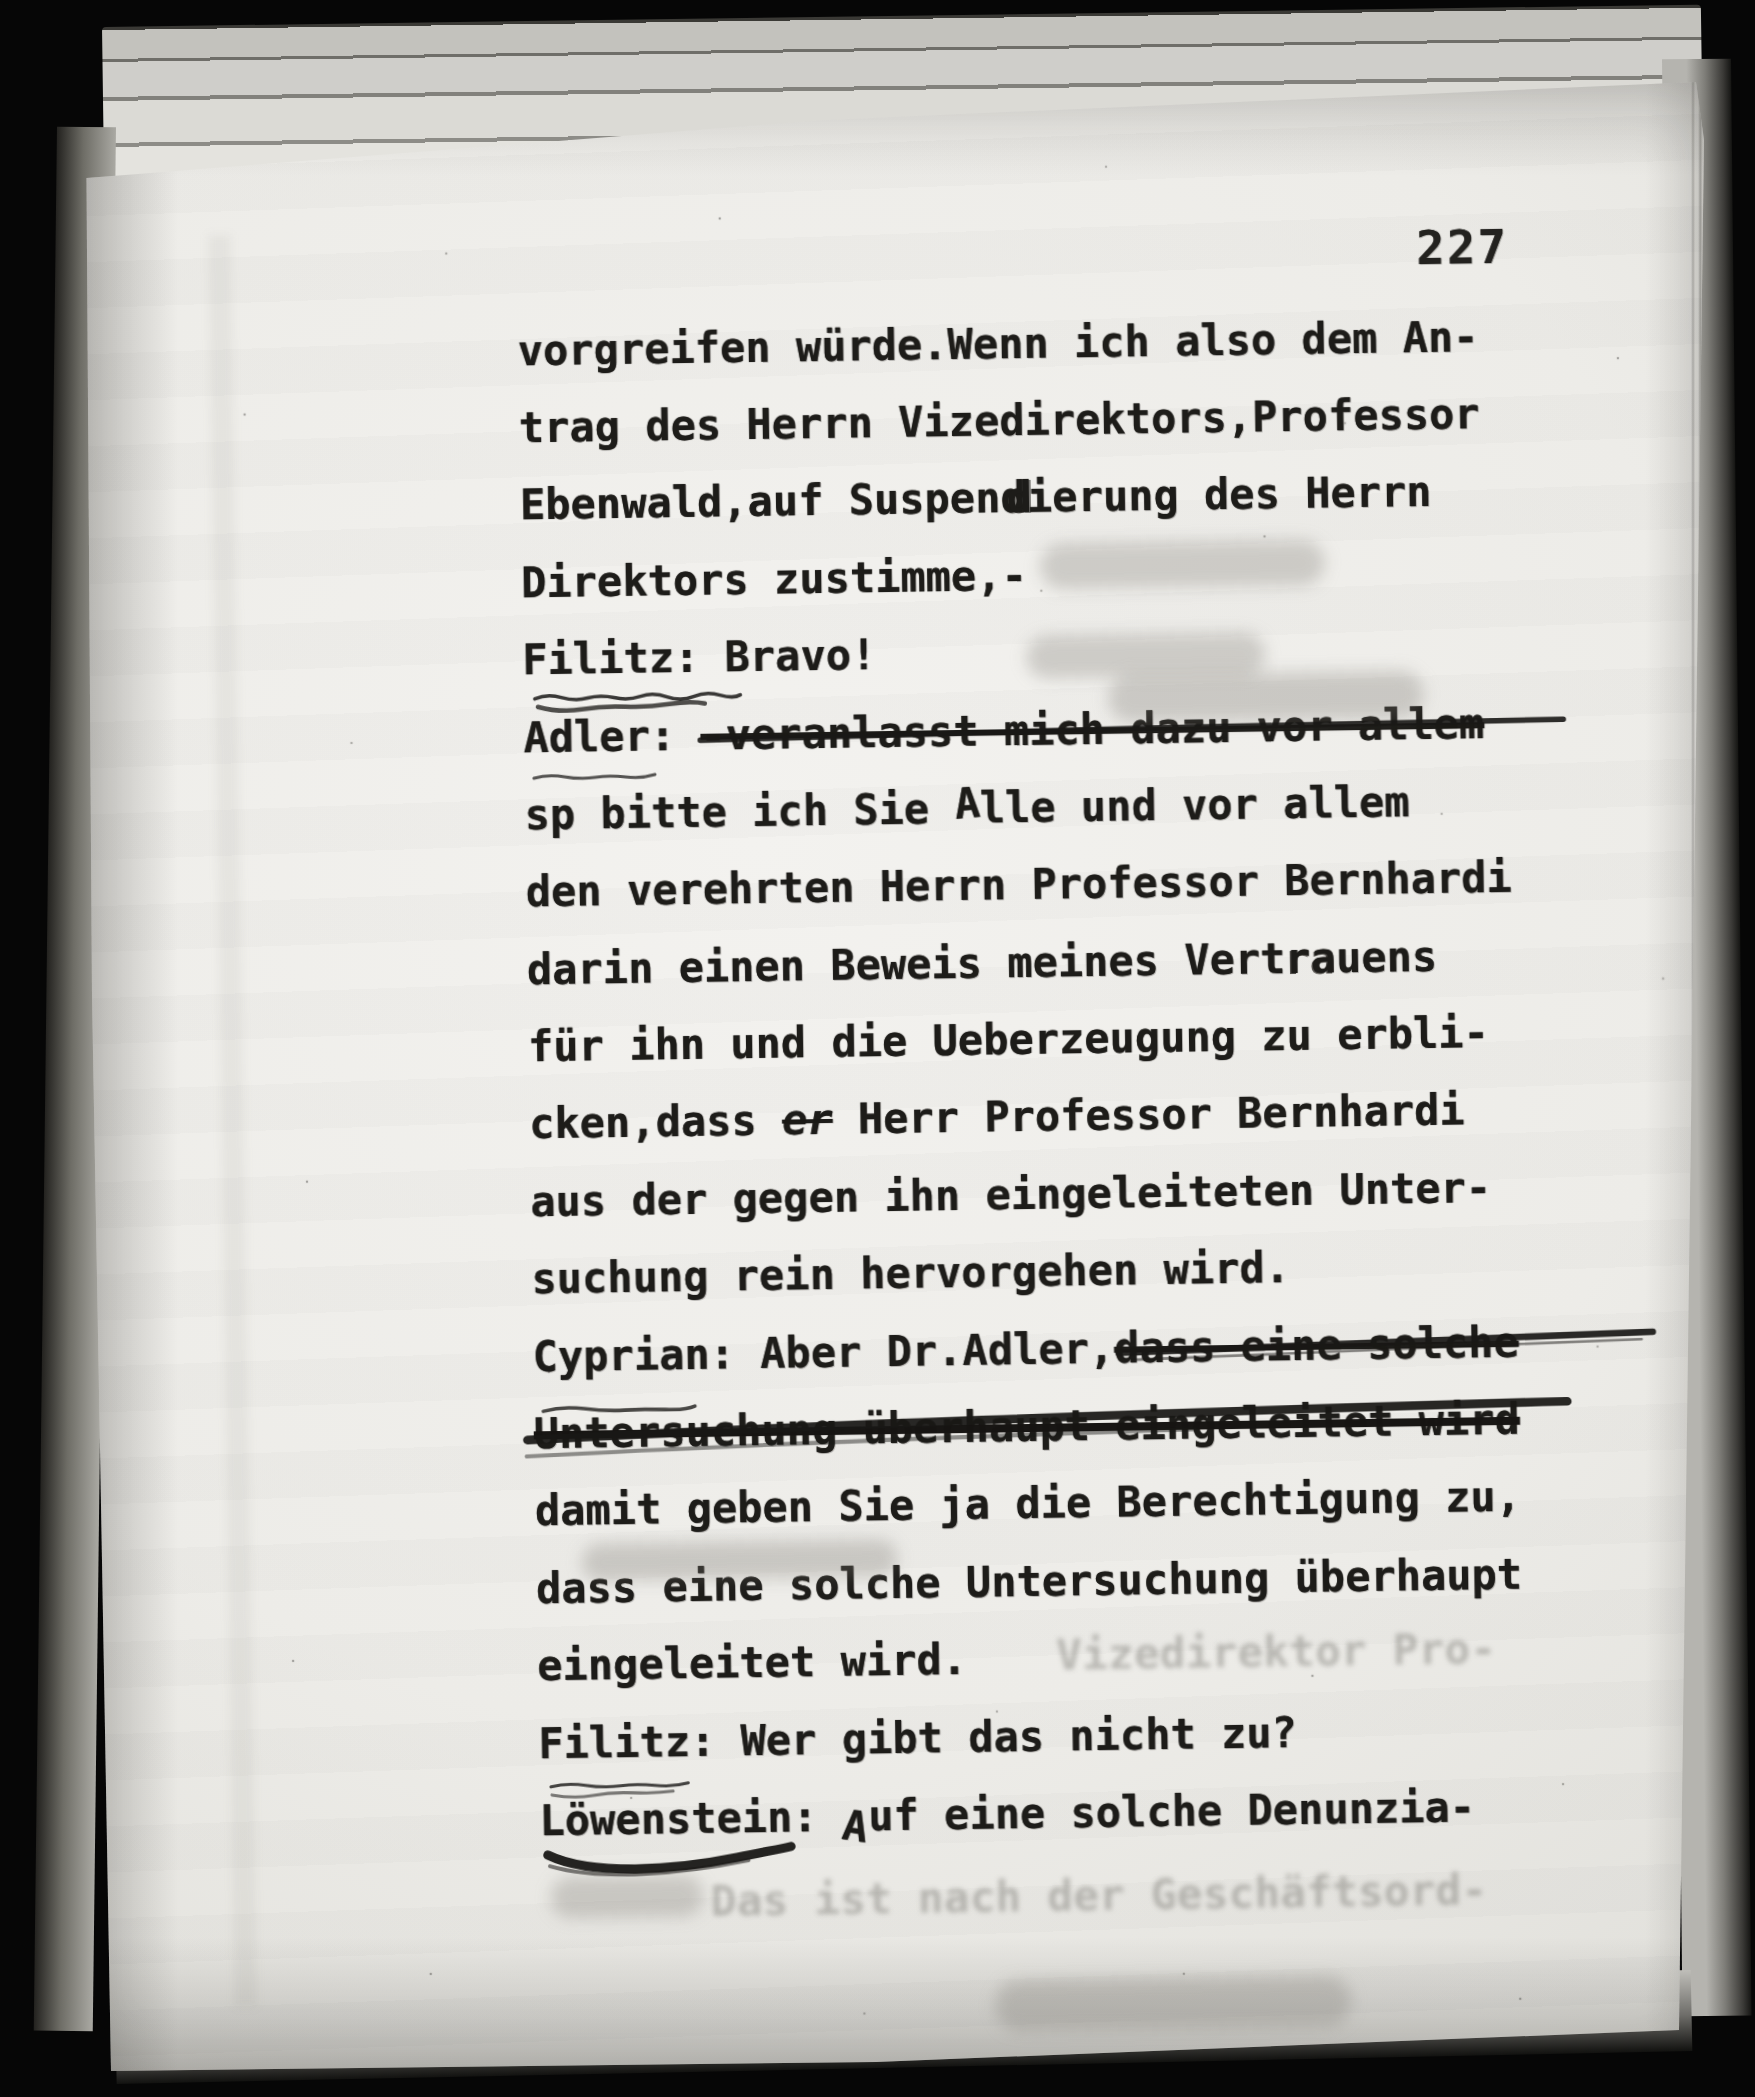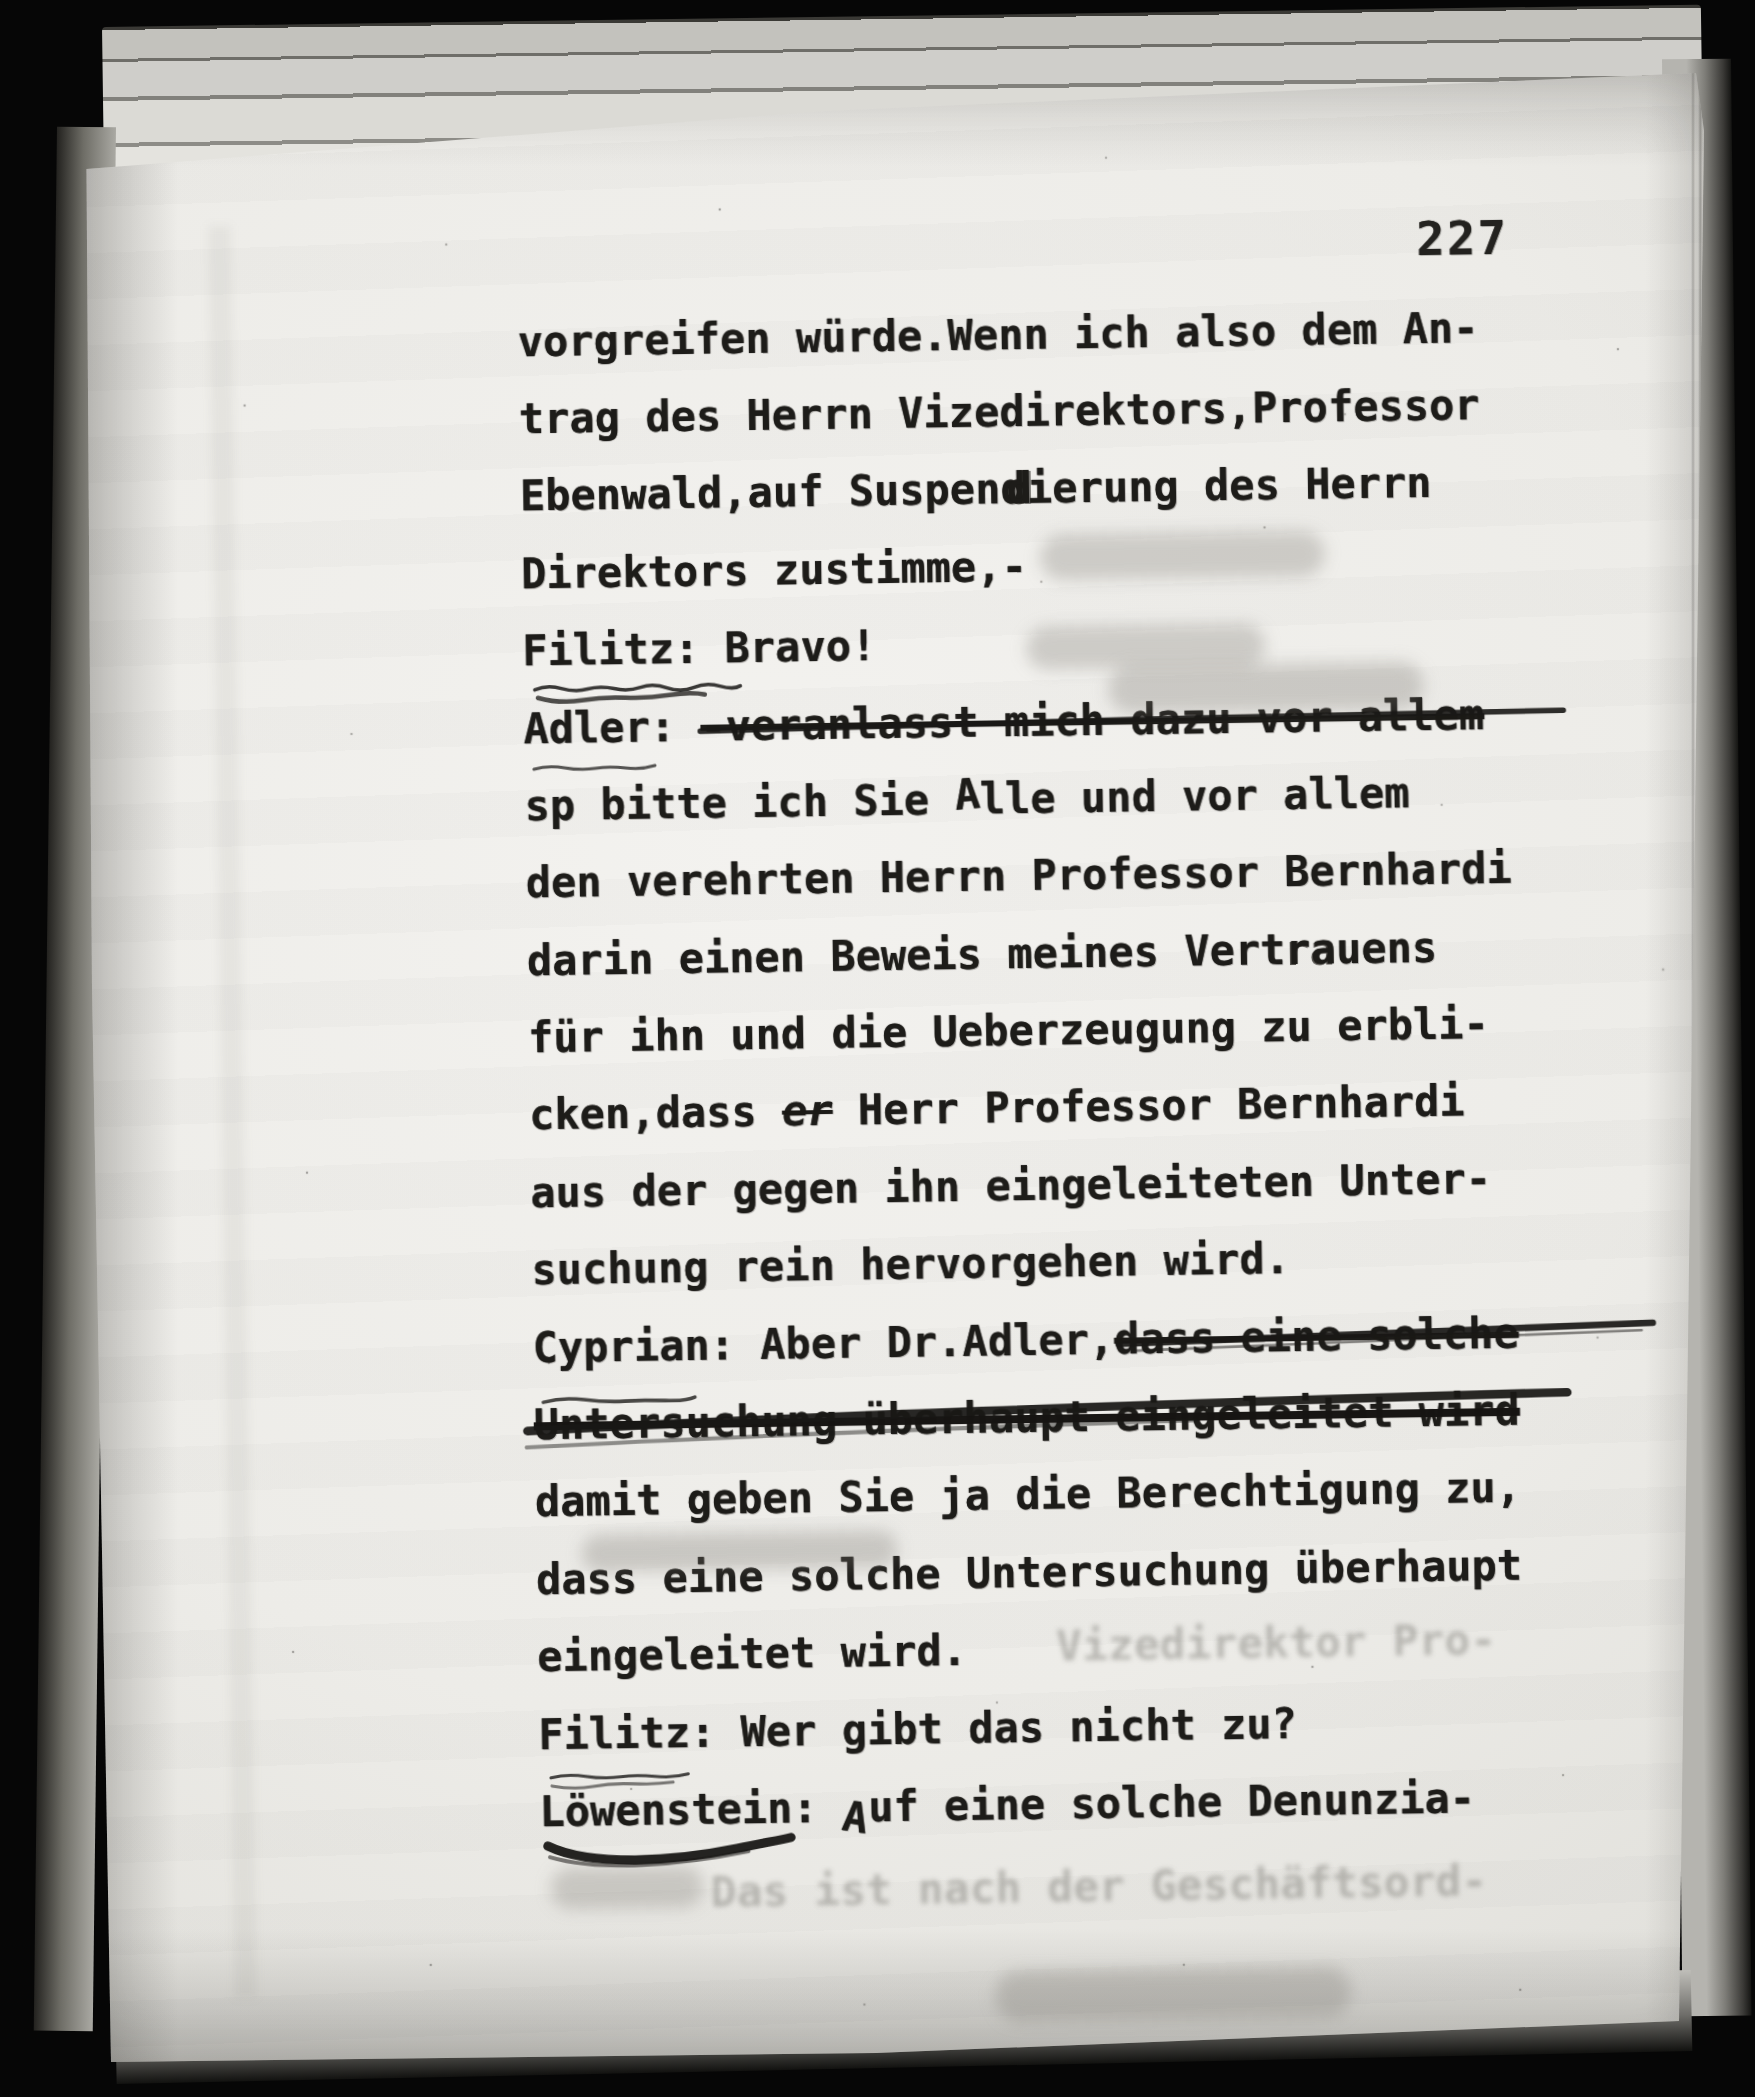--- a/index.html
+++ b/index.html
@@ -31,21 +31,21 @@
     background:linear-gradient(90deg,#b5b4af 0 35%,#7e7d78 62%,#3b3a37 88%,#151513);
   }
   .stack-bottom{
     position:absolute;left:115px;top:2003px;width:1576px;height:81px;
     transform:rotate(-1.2deg);transform-origin:0 0;
     background:linear-gradient(180deg,#bfbeb9,#6f6e6a 55%,#121210);
   }
 
   
   .page{
-    position:absolute;left:61px;top:70px;width:1660px;height:2001px;
+    position:absolute;left:61px;top:79px;width:1660px;height:2001px;
     background:radial-gradient(115% 90% at 42% 38%, #f3f2ef 0%, #edece8 50%, #e2e1dc 80%, #d2d1cc 98%);
     clip-path:polygon(25.5px 99px, 764px 41px, 1635px 3.1px, 1643px 61px, 1618px 1951px, 815px 1983px, 50px 1992px, 31px 916px);
     box-shadow:inset 0 0 71px rgba(62,60,54,.22);
   }
   .page::before{
     content:"";position:absolute;inset:0;pointer-events:none;
     background:
       linear-gradient(90deg, rgba(42,41,37,.32), rgba(42,41,37,0) 117px),
       linear-gradient(270deg, rgba(42,41,37,.17), rgba(42,41,37,0) 76px),
       linear-gradient(0deg, rgba(42,41,37,.26), rgba(42,41,37,0) 143px),

